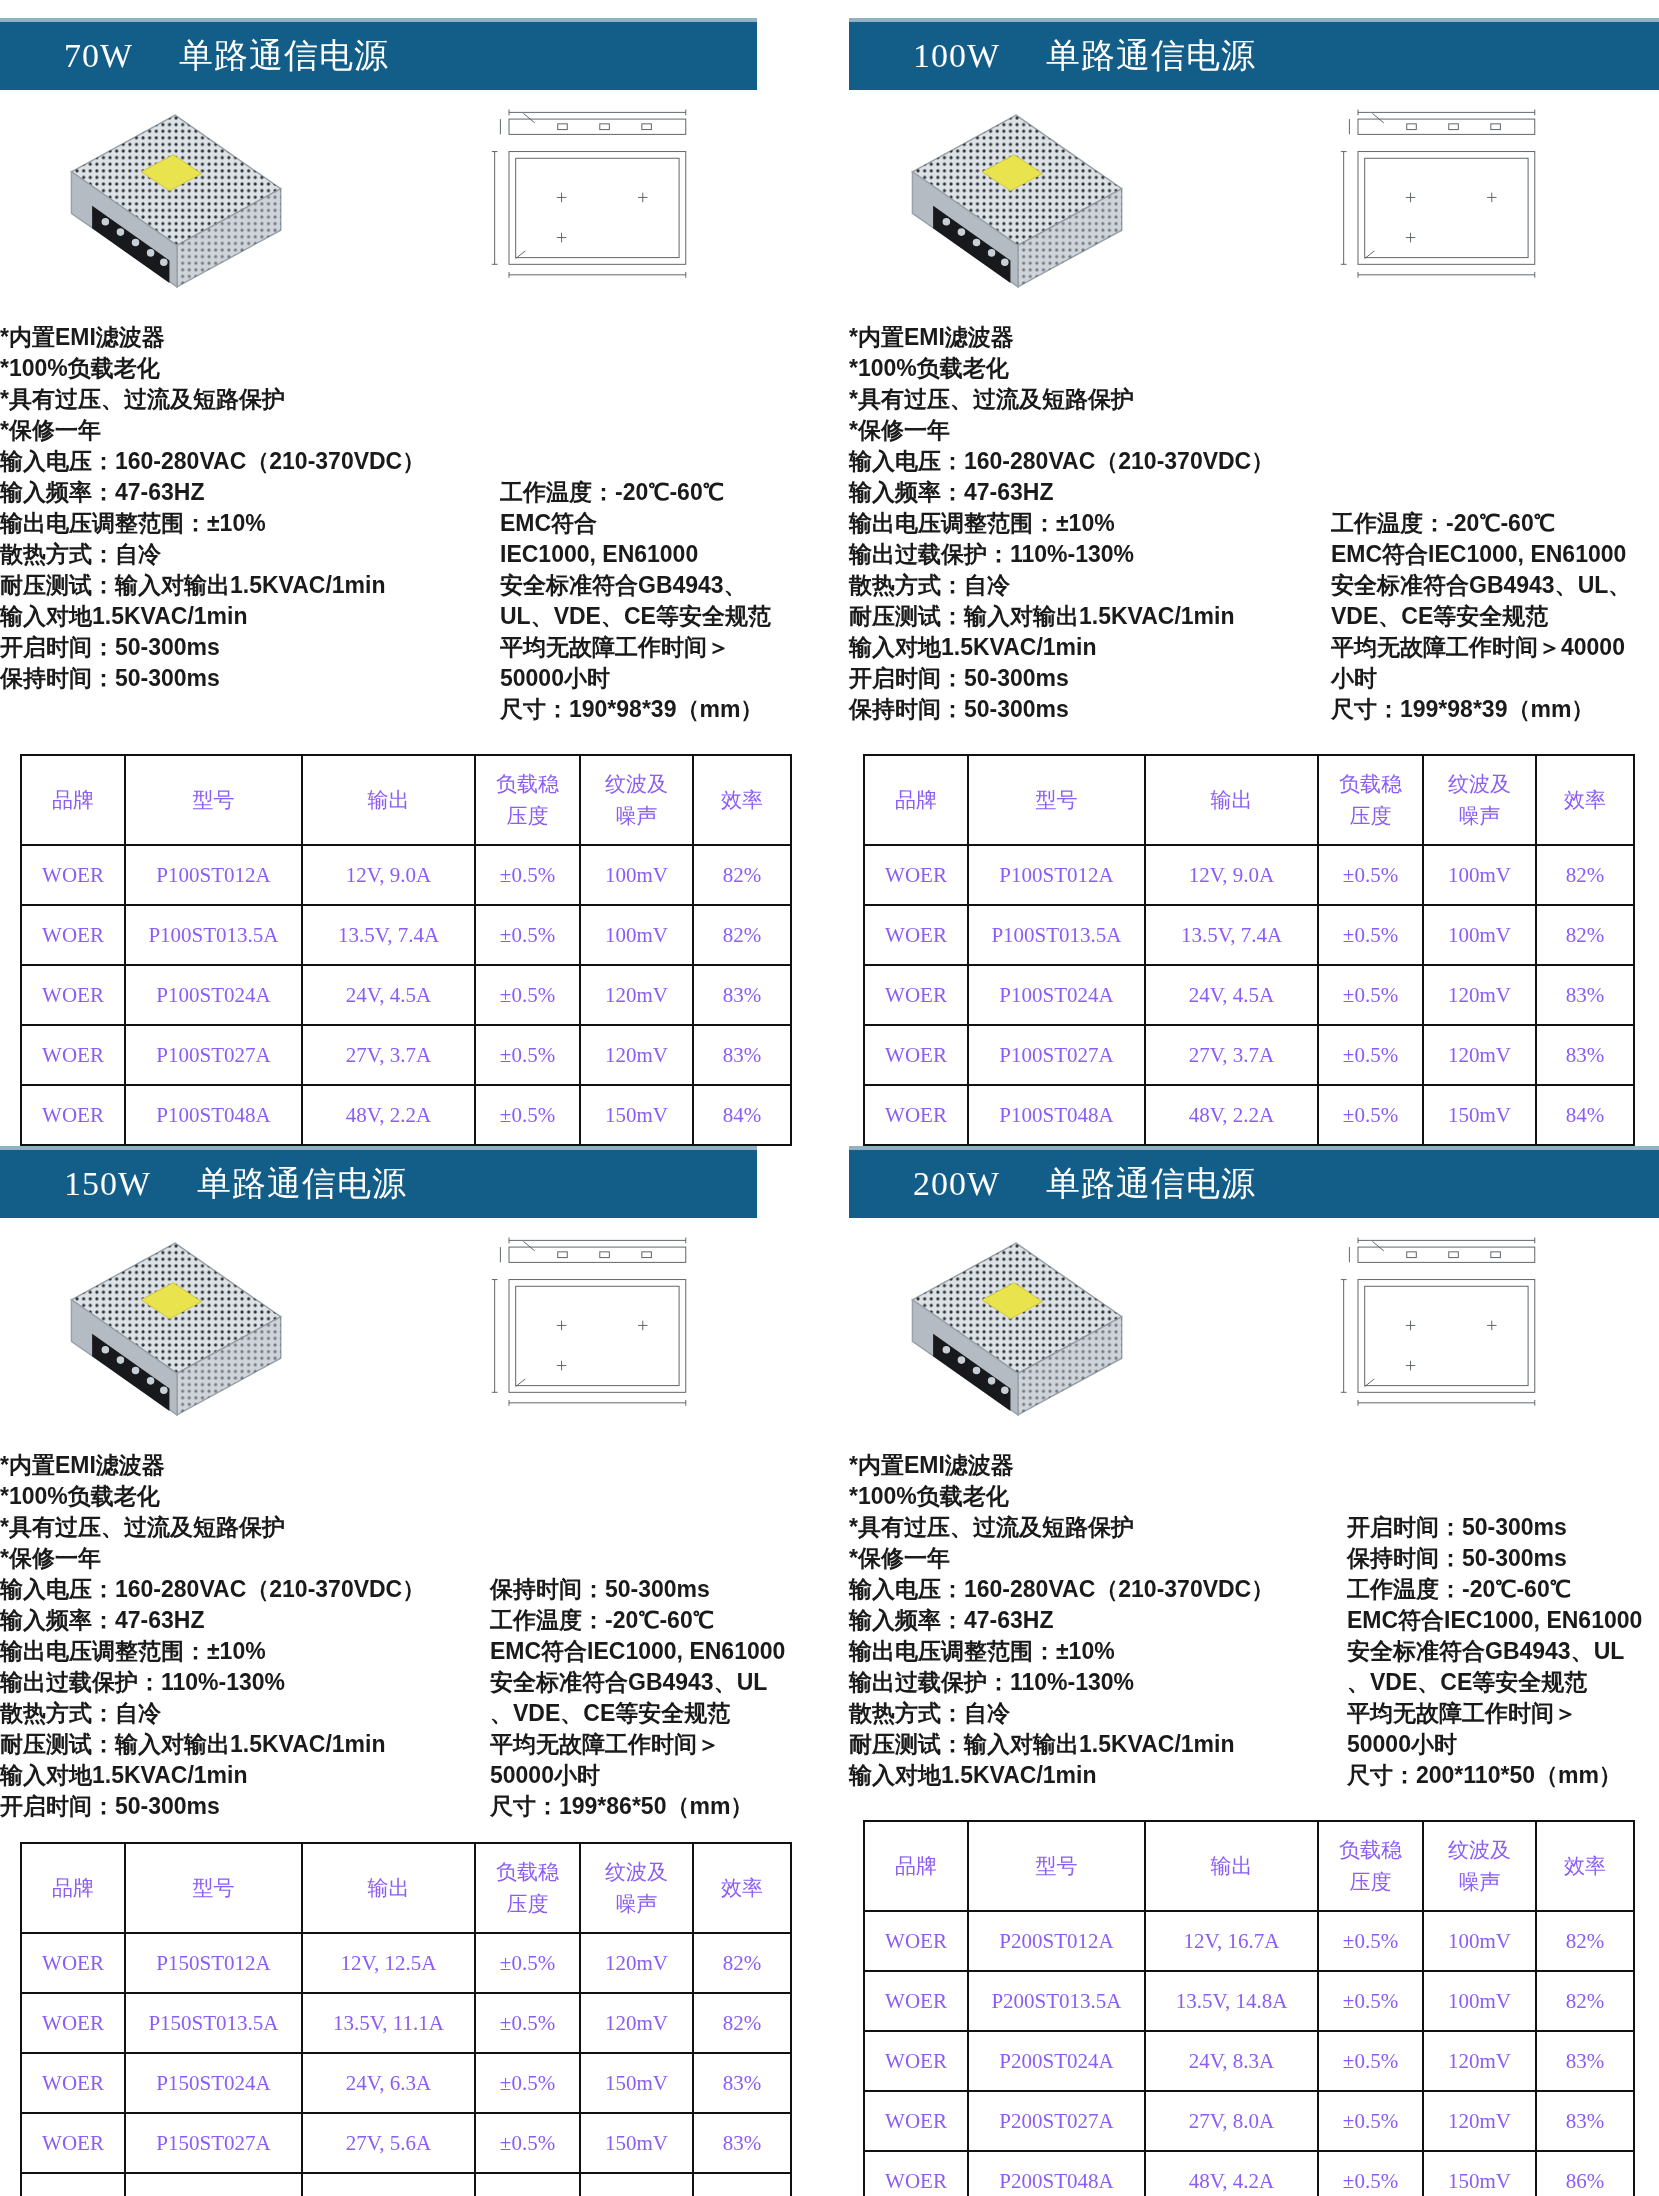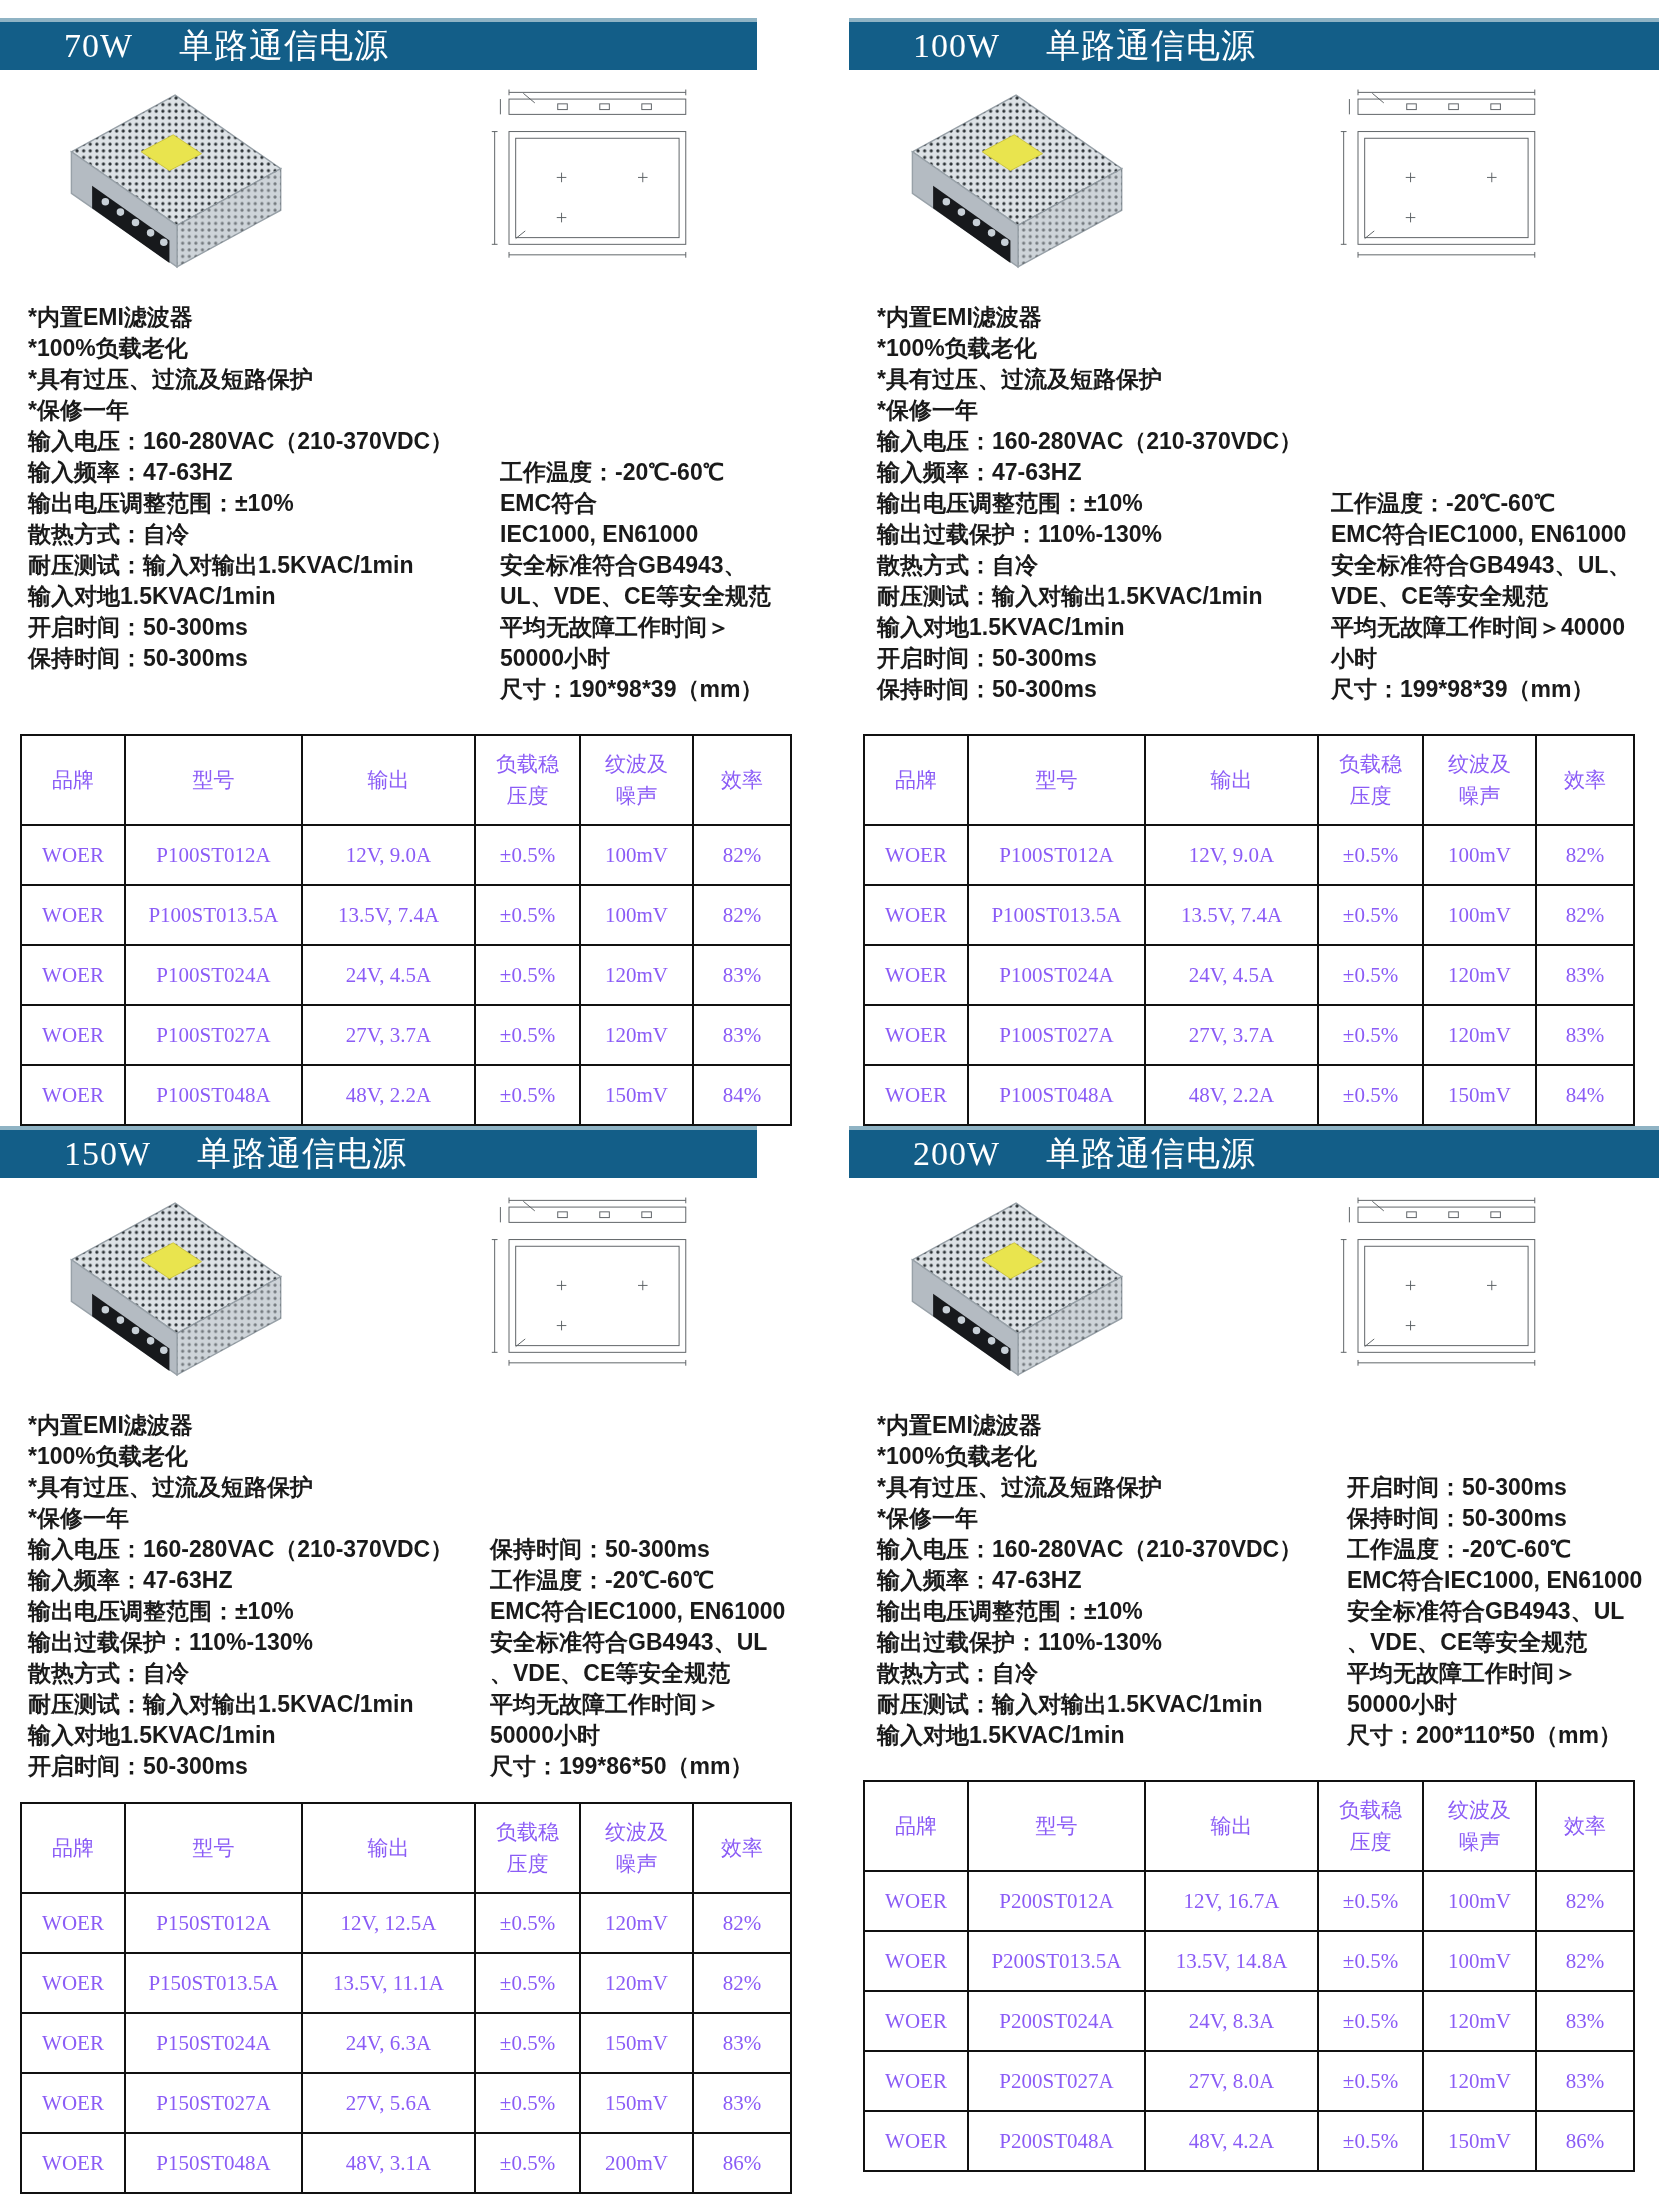--- a/index.html
+++ b/index.html
@@ -7,33 +7,33 @@
   body{
     width:1659px;height:2196px;overflow:hidden;background:#ffffff;
     color:var(--txt,#1a1a1a);
     font-family:"Liberation Sans",sans-serif;
     position:relative;
   }
   .page{display:grid;grid-template-columns:810px 810px;column-gap:39px;padding-top:18px;}
   .section{width:810px;}
 
   .sec-header{
-    height:52px;background:var(--hdr,#135e88);border-top:4px solid var(--hdr-edge,#8fb3c4);
+    height:72px;background:var(--hdr,#135e88);border-top:4px solid var(--hdr-edge,#8fb3c4);
     color:var(--hdr-text,#fff);display:flex;align-items:center;padding-left:64px;
     font-family:"Liberation Serif",serif;font-size:34px;letter-spacing:1px;
   }
   .sec0 .sec-header,.sec2 .sec-header{width:757px;}
   .sec-header .watt{margin-right:46px;}
 
   .media{display:flex;align-items:flex-start;height:212px;margin-top:12px;}
   .psu{width:262px;height:198px;margin-left:46px;}
   .sec1 .psu,.sec3 .psu{margin-left:38px;}
   .dwg{width:258px;height:188px;margin-left:auto;margin-right:86px;}
 
-  .specs{position:relative;margin-top:8px;font-size:23px;font-weight:700;line-height:31px;white-space:nowrap;padding-left:28px;}
+  .specs{position:relative;margin-top:8px;font-size:23px;font-weight:700;line-height:31px;white-space:nowrap;}
   .specs .line{height:31px;}
   .sec0 .specs,.sec1 .specs{height:404px;}
   .sec2 .specs{height:374px;}
   .sec3 .specs{height:342px;}
   .specs-right{position:absolute;}
   .sec0 .specs-right{left:500px;top:155px;}
   .sec1 .specs-right{left:482px;top:186px;}
   .sec2 .specs-right{left:490px;top:124px;}
   .sec3 .specs-right{left:498px;top:62px;}
 

